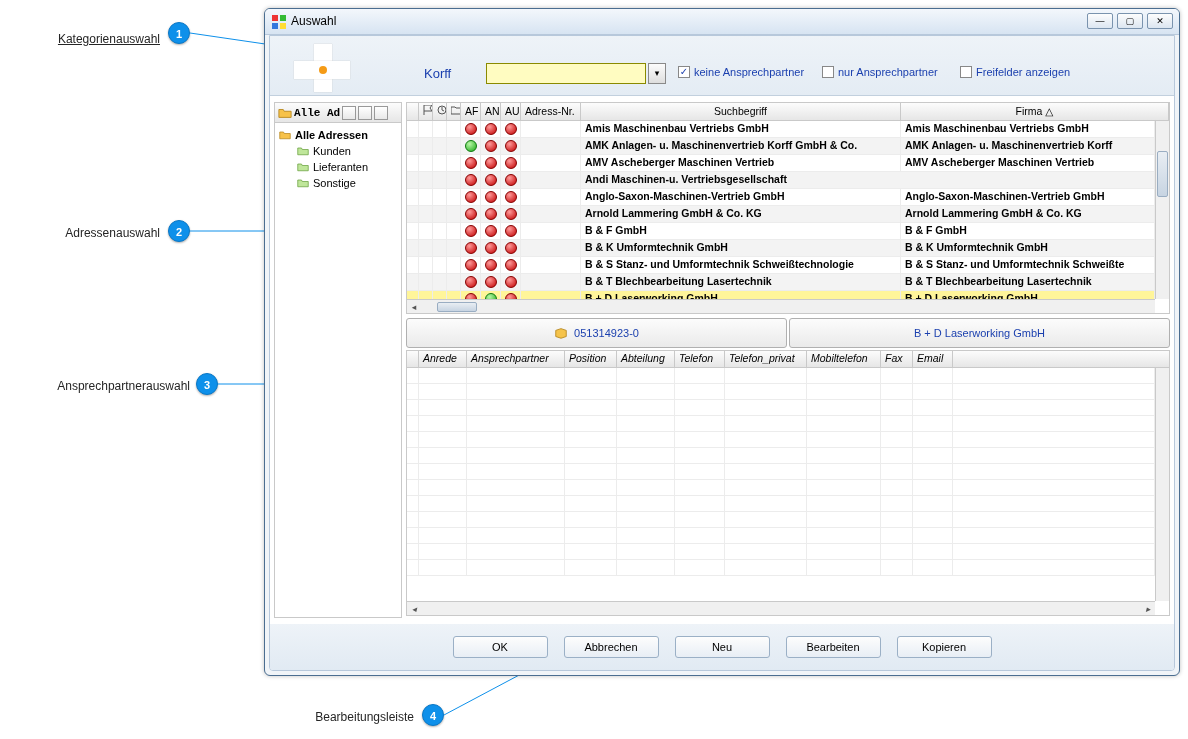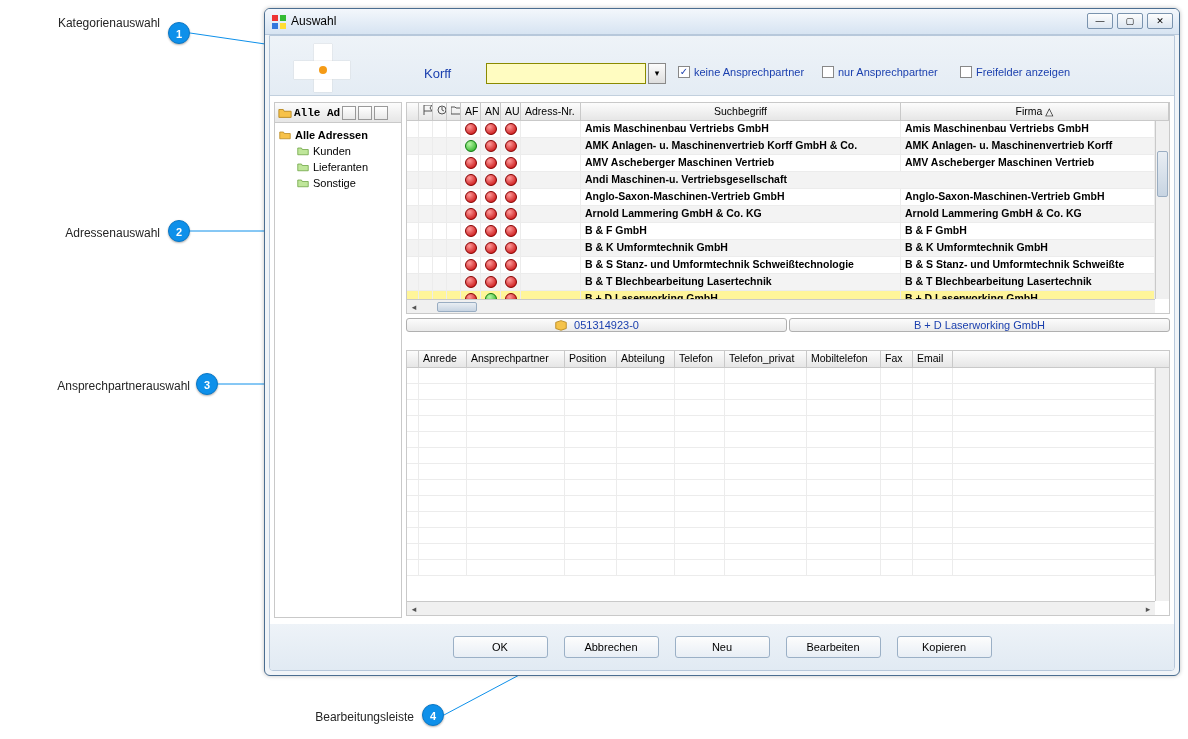--- a/index.html
+++ b/index.html
@@ -87,29 +87,29 @@
              background:#f0f0f0; border-left:1px solid #c9c9c9;}
   .vscroll .thumb{ position:absolute; left:1px; right:1px; top:30px; height:46px;
                    background:linear-gradient(#e9eef3,#c7d4e2); border:1px solid #99adc2;
                    border-radius:2px;}
   .hscroll { position:absolute; left:0; right:14px; bottom:0; height:14px;
              background:#f0f0f0; border-top:1px solid #c9c9c9; display:flex; align-items:center;}
   .hscroll .thumb { width:40px; height:10px; margin-left:16px;
              background:linear-gradient(#e9eef3,#c7d4e2); border:1px solid #99adc2; border-radius:2px;}
 
   
-  .caprow { position:absolute; left:136px; right:4px; top:222px; height:14px; display:flex; gap:2px;}
+  .caprow { position:absolute; left:136px; right:4px; top:222px; height:30px; display:flex; gap:2px;}
   .cap { flex:1; border:1px solid #b0b0b0; border-radius:3px;
          background:linear-gradient(#fcfcfc,#eaeaea); display:flex; align-items:center;
          justify-content:center; gap:6px; color:#1a3fae; font-size:11px;}
   .cap .pkgico{ width:14px; height:12px; }
 
   
   .cgridwrap { position:absolute; left:136px; right:4px; top:254px; bottom:8px;
-               border:1px solid #c9c9c9; background:#fff;}
+               border:1px solid #c9c9c9; background:#fff;font-style:italic;}
   .cgrid-hdr { display:flex; height:17px; background:linear-gradient(#fcfcfc,#e6e6e6);
                border-bottom:1px solid #c9c9c9;}
   .cgrid-hdr .col { border-right:1px solid #c9c9c9; padding:1px 4px 0 4px; font-size:10.5px;}
   .cgrid-body { position:absolute; left:0; right:14px; top:17px; bottom:14px;}
   .cg-row { height:16px; border-bottom:1px solid #ececec; display:flex;}
   .cg-row .cc { border-right:1px solid #ececec; height:100%;}
   .cgridwrap .vscroll { top:17px; }
   .cgridwrap .hscroll { }
 
   
@@ -121,21 +121,21 @@
          line-height:20px; cursor:default; }
 
   
   svg.app-ico rect.r{fill:#e33;} svg.app-ico rect.g{fill:#3b3;}
   svg.app-ico rect.b{fill:#37d;} svg.app-ico rect.y{fill:#fd3;}
 </style>
 </head>
 <body>
 <div class="root">
 
-<div class="annot" style="left:0; top:16px; width:160px;"><span>Kategorienauswahl</span></div>
+<div class="annot" style="left:0; top:32px; width:160px;text-decoration:underline;"><span>Kategorienauswahl</span></div>
 <div class="bubble" style="left:168px; top:22px;">1</div>
 <div class="annot" style="left:0; top:226px; width:160px;"><span>Adressenauswahl</span></div>
 <div class="bubble" style="left:168px; top:220px;">2</div>
 <div class="annot" style="left:0; top:379px; width:190px;"><span>Ansprechpartnerauswahl</span></div>
 <div class="bubble" style="left:196px; top:373px;">3</div>
 <div class="annot" style="left:264px; top:710px; width:150px;"><span>Bearbeitungsleiste</span></div>
 <div class="bubble" style="left:422px; top:704px;">4</div>
 
 <svg class="leader-svg" style="left:0;top:0;width:1188px;height:739px;">
   <line x1="190" y1="33" x2="306" y2="50" stroke="#0e90ea" stroke-width="1"></line>

